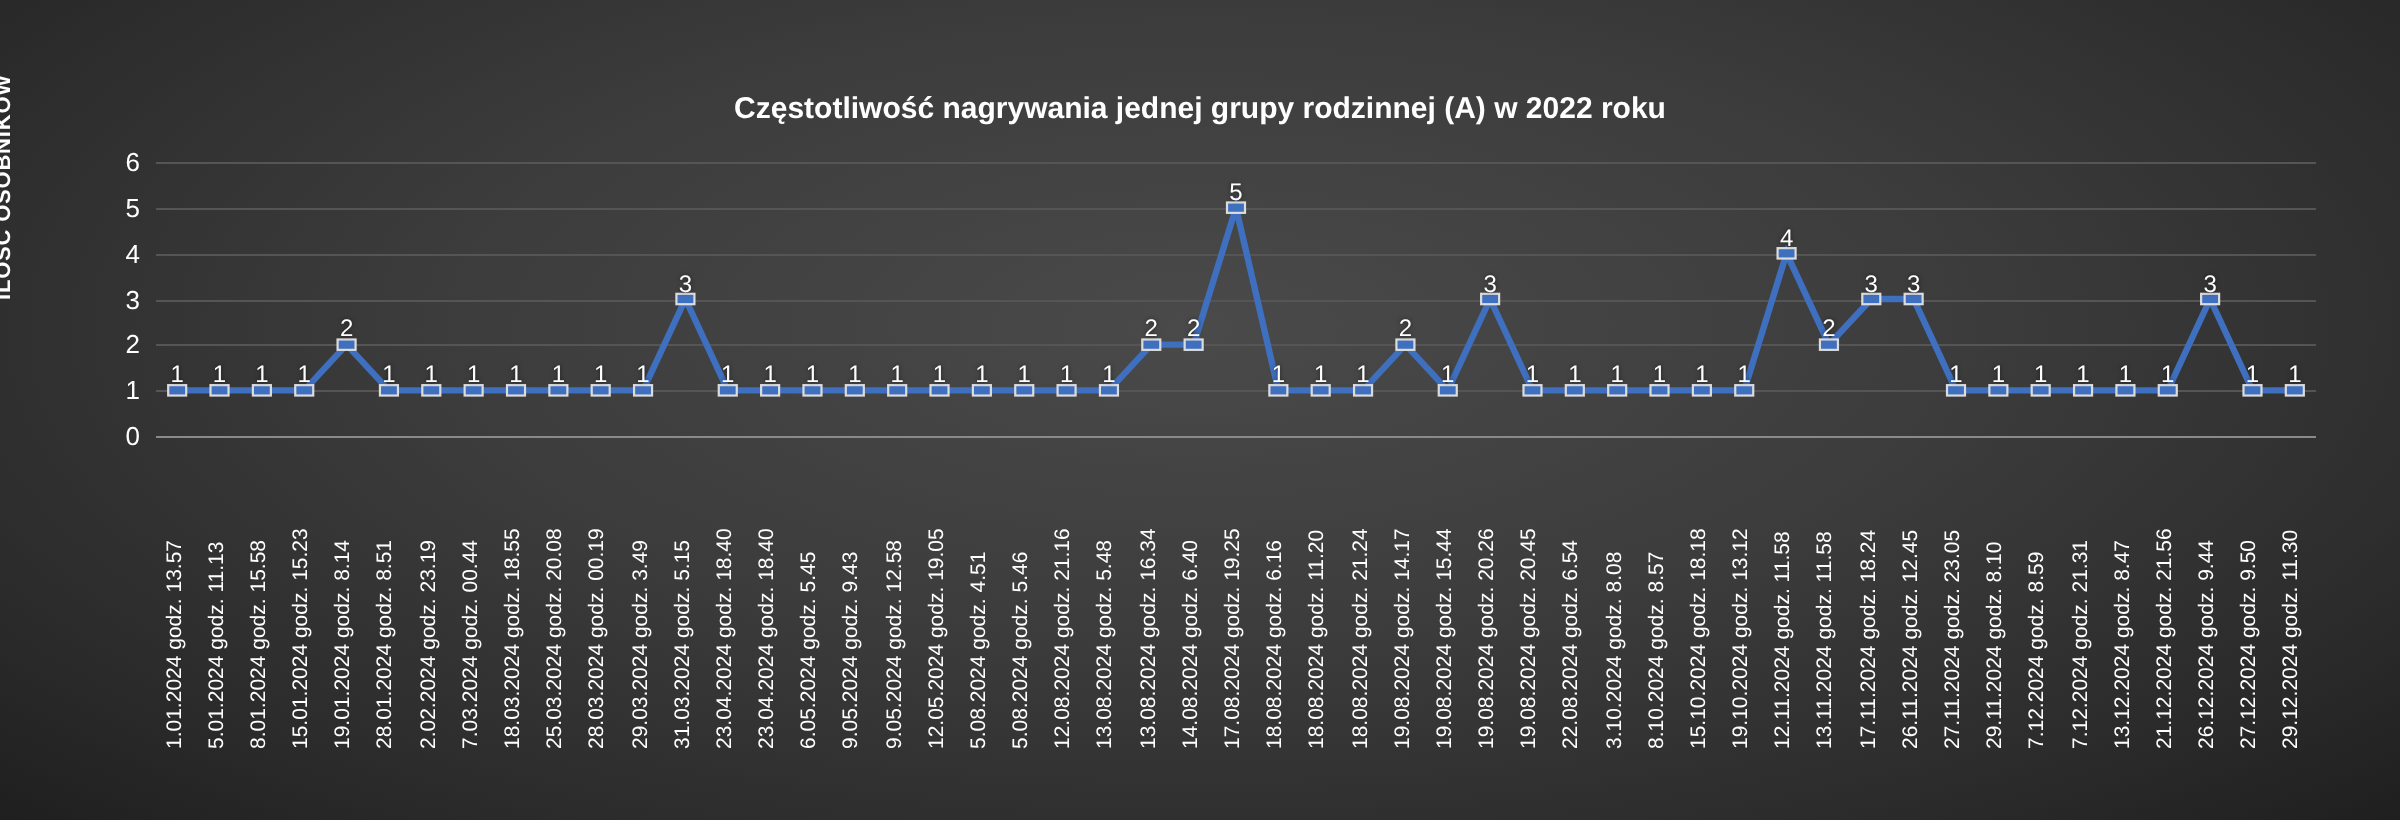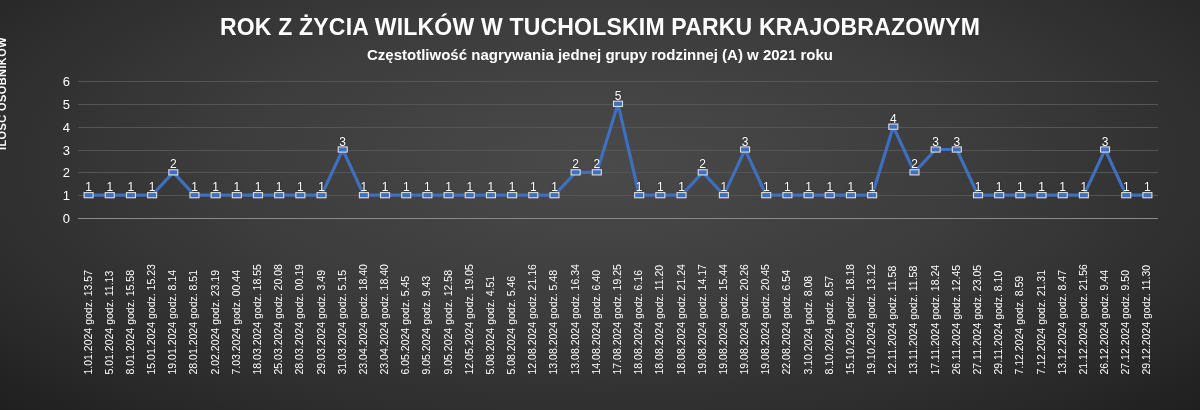--- a/index.html
+++ b/index.html
@@ -71,22 +71,21 @@
     transform-origin:left bottom;
     transform:rotate(-90deg);
     font-size:10.5px; color:#ffffff; white-space:nowrap; line-height:1;
   }
 </style>
 </head>
 <body>
 
 <div class="chart-root">
 
-  <div class="title">ROK Z ŻYCIA WILKÓW W TUCHOLSKIM PARKU KRAJOBRAZOWYM</div>
-  <div class="subtitle">Częstotliwość nagrywania jednej grupy rodzinnej (A) w 2021 roku</div>
+  <div class="subtitle">Częstotliwość nagrywania jednej grupy rodzinnej (A) w 2022 roku</div>
 
   <div class="yaxis-title">ILOŚĆ OSOBNIKÓW</div>
 
   <div class="ylabels" id="ylabels">
       <div class="ylabel" style="top: 137px;">0</div>
       <div class="ylabel" style="top: 114.167px;">1</div>
       <div class="ylabel" style="top: 91.3333px;">2</div>
       <div class="ylabel" style="top: 68.5px;">3</div>
       <div class="ylabel" style="top: 45.6667px;">4</div>
       <div class="ylabel" style="top: 22.8333px;">5</div>

